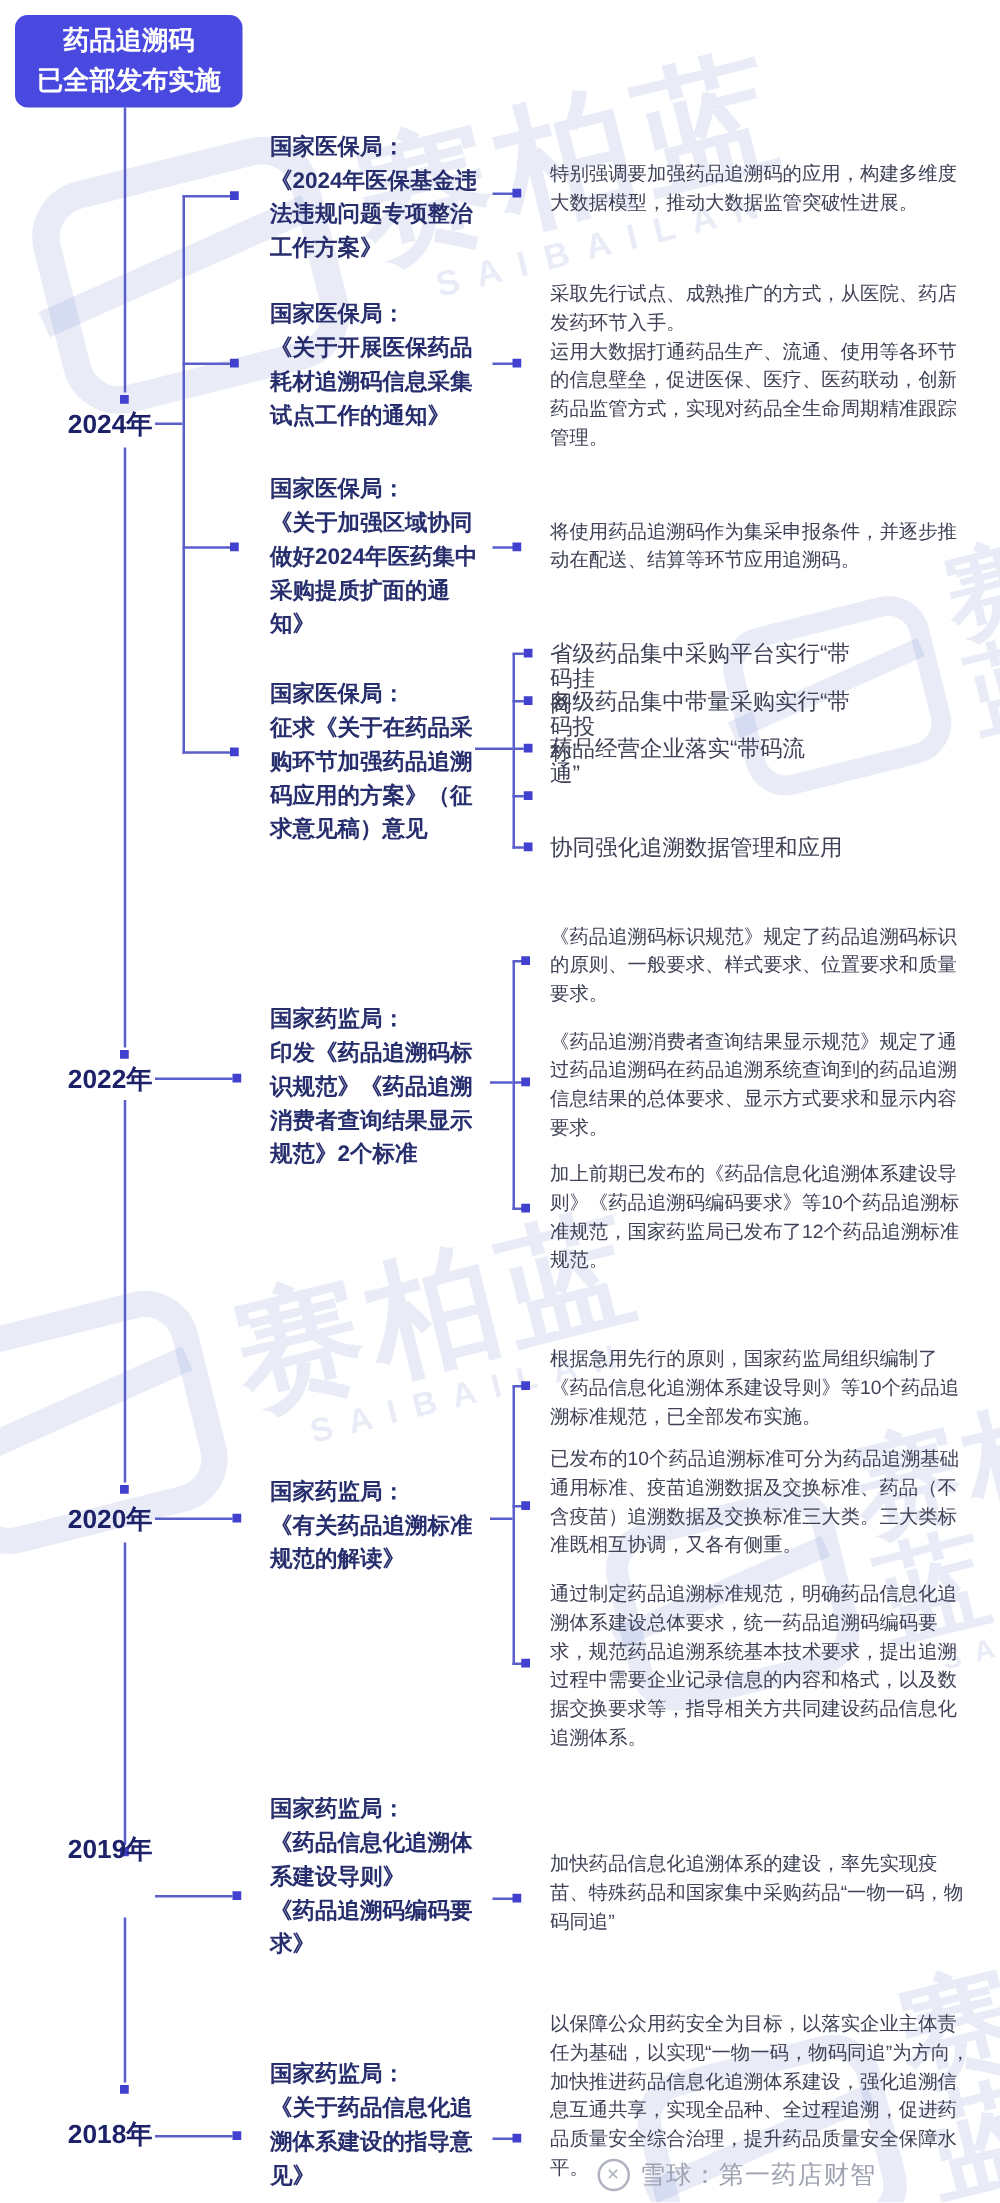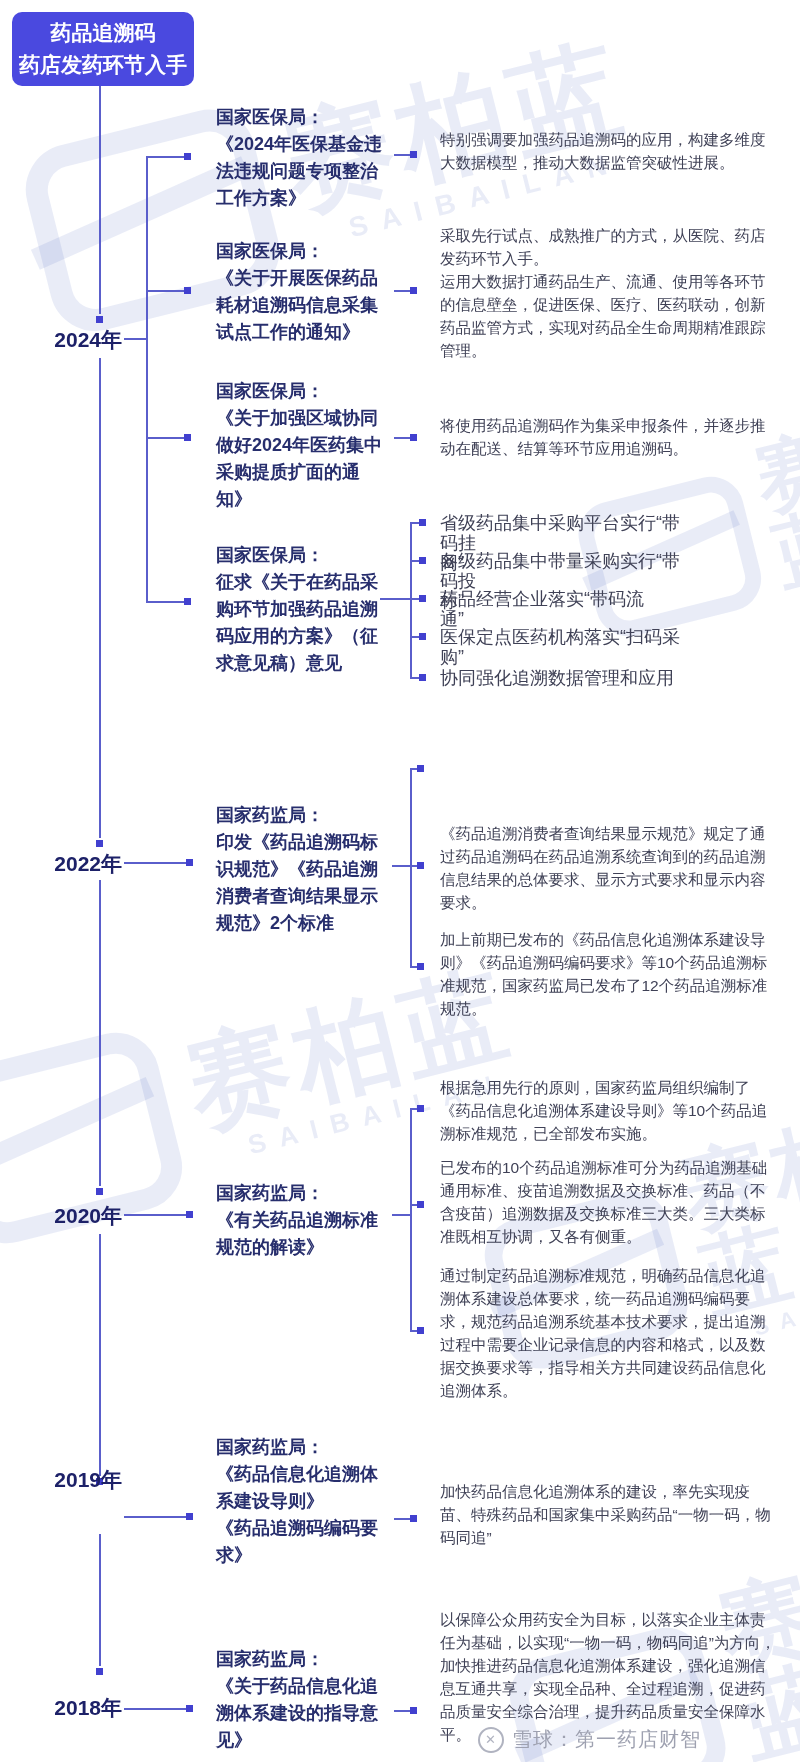--- a/index.html
+++ b/index.html
@@ -65,21 +65,21 @@
          <span class="latin">SAIBAILAN</span></div>
   </div>
   <div class="wm" style="left:470px;top:1560px;transform:rotate(-14deg) scale(0.85);">
     <div class="wm-mark"></div>
     <div><span class="zh">赛柏蓝</span>
          <span class="latin">SAIBAILAN</span></div>
   </div>
 
   <div class="badge">
     <span>药品追溯码</span>
-    <span>药店发药环节入手</span>
+    <span>已全部发布实施</span>
   </div>
 
   <div class="vline" style="left:99px;top:86px;height:228px;"></div>
   <div class="sq" style="left:96px;top:316px;"></div>
   <div class="vline" style="left:99px;top:358px;height:480px;"></div>
   <div class="sq" style="left:96px;top:840px;"></div>
   <div class="vline" style="left:99px;top:880px;height:306px;"></div>
   <div class="sq" style="left:96px;top:1188px;"></div>
   <div class="vline" style="left:99px;top:1234px;height:242px;"></div>
   <div class="sq" style="left:96px;top:1478px;"></div>
@@ -144,38 +144,37 @@
   <div class="sq" style="left:419px;top:557px;"></div>
   <div class="sq" style="left:419px;top:595px;"></div>
   <div class="sq" style="left:419px;top:633px;"></div>
   <div class="sq" style="left:419px;top:674px;"></div>
   <div class="pt" style="top:513px;">省级药品集中采购平台实行“带码挂
 网”</div>
   <div class="pt" style="top:589px;">药品经营企业落实“带码流
 通”</div>
   <div class="pt" style="top:551px;">各级药品集中带量采购实行“带码投
 标”</div>
-  <div class="pt" style="top:627px;">医保定点医药机构落实“扫码采
-购”</div>
   <div class="pt" style="top:668px;">协同强化追溯数据管理和应用</div>
 
   <div class="hline" style="left:124px;top:862px;width:62px;"></div>
   <div class="sq" style="left:186px;top:859px;"></div>
   <div class="node" style="top:802px;">
     <span>国家药监局：</span>
     <span>印发《药品追溯码标识规范》《药品追溯消费者查询结果显示规范》2个标准</span>
   </div>
   <div class="hline" style="left:392px;top:865px;width:18px;"></div>
   <div class="bracket-spine" style="left:410px;top:769px;height:199px;"></div>
   <div class="hline" style="left:410px;top:768px;width:9px;"></div>
   <div class="hline" style="left:410px;top:865px;width:9px;"></div>
   <div class="hline" style="left:410px;top:966px;width:9px;"></div>
   <div class="sq" style="left:417px;top:765px;"></div>
   <div class="sq" style="left:417px;top:862px;"></div>
   <div class="sq" style="left:417px;top:963px;"></div>
+  <div class="desc" style="top:738px;">《药品追溯码标识规范》规定了药品追溯码标识的原则、一般要求、样式要求、位置要求和质量要求。</div>
   <div class="desc" style="top:822px;">《药品追溯消费者查询结果显示规范》规定了通过药品追溯码在药品追溯系统查询到的药品追溯信息结果的总体要求、显示方式要求和显示内容要求。</div>
   <div class="desc" style="top:928px;">加上前期已发布的《药品信息化追溯体系建设导则》《药品追溯码编码要求》等10个药品追溯标准规范，国家药监局已发布了12个药品追溯标准规范。</div>
 
   <div class="hline" style="left:124px;top:1214px;width:62px;"></div>
   <div class="sq" style="left:186px;top:1211px;"></div>
   <div class="node" style="top:1180px;">
     <span>国家药监局：</span>
     <span>《有关药品追溯标准规范的解读》</span>
   </div>
   <div class="hline" style="left:392px;top:1214px;width:18px;"></div>

